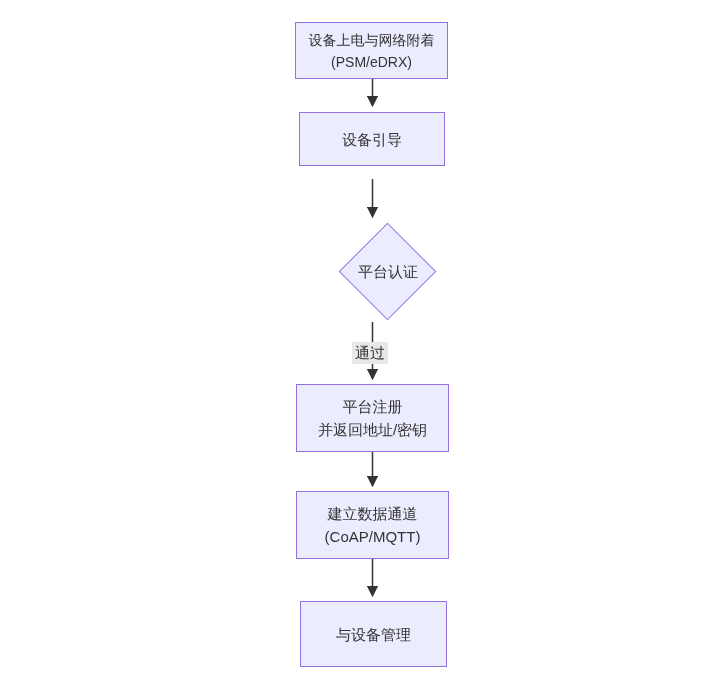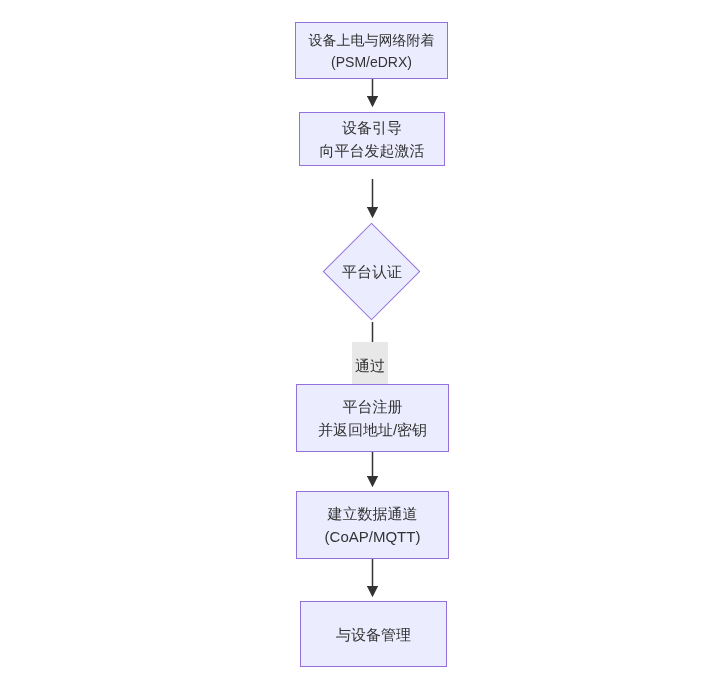--- a/index.html
+++ b/index.html
@@ -36,21 +36,21 @@
     font-size: 15px;
     line-height: 23px;
     color: #333333;
   }
   .node.first {
     font-size: 14px;
     line-height: 22px;
   }
   .diamond-wrap {
     position: absolute;
-    left: 322px;
+    left: 338px;
     top: 222px;
     width: 100px;
     height: 100px;
     font-family: Liberation Serif, serif;
   }
   .diamond-shape {
     position: absolute;
     left: 14.5px;
     top: 14.5px;
     width: 69px;
@@ -70,21 +70,21 @@
     align-items: center;
     justify-content: center;
     font-size: 15px;
     color: #333333;
   }
   .edge-label {
     position: absolute;
     left: 352px;
     top: 342px;
     min-width: 34px;
-    padding: 15px 3px;
+    padding: 2px 3px;
     box-sizing: border-box;
     background: #e8e8e8;
     color: #333333;
     font-size: 15px;
     line-height: 18px;
     text-align: right;
   }
 </style>
 </head>
 <body>
@@ -104,21 +104,20 @@
     <line x1="372.5" y1="559" x2="372.5" y2="595" stroke="#333333" stroke-width="1.5" marker-end="url(#arrowhead)"></line>
   </svg>
 
   <div class="node first" style="left:295px; top:22px; width:153px; height:57px;">
     <span>设备上电与网络附着</span>
     <span>(PSM/eDRX)</span>
   </div>
 
   <div class="node" style="left:299px; top:112px; width:146px; height:54px;">
     <span>设备引导</span>
-    <span>向平台发起激活</span>
   </div>
 
   <div class="diamond-wrap">
     <div class="diamond-shape"></div>
     <div class="diamond-label">平台认证</div>
   </div>
 
   <div class="edge-label">通过</div>
 
   <div class="node" style="left:296px; top:491px; width:153px; height:68px;">

